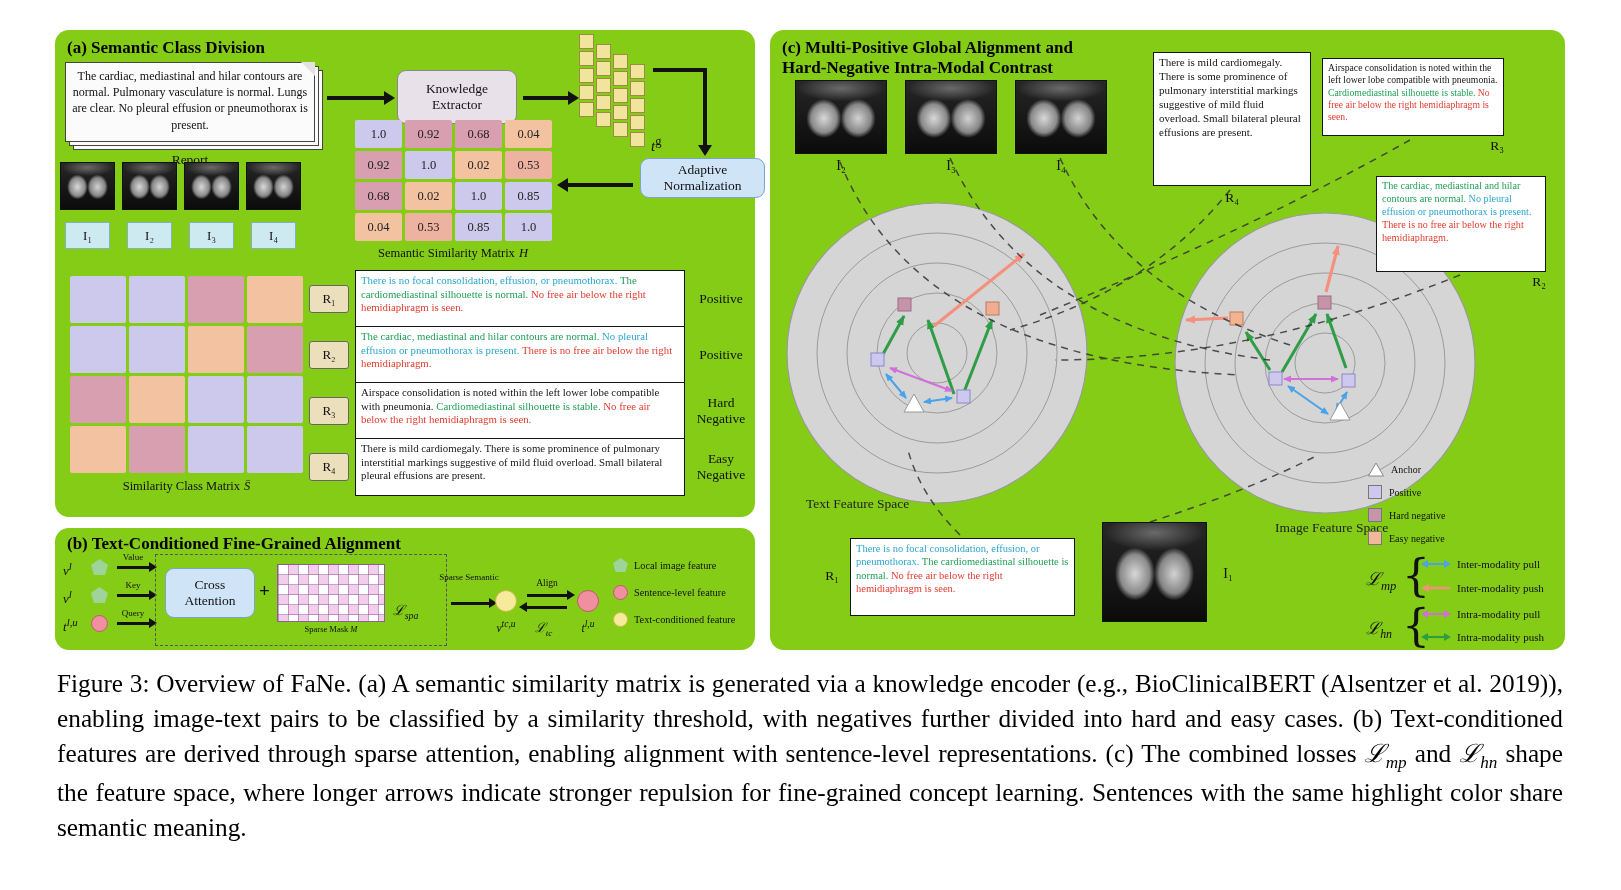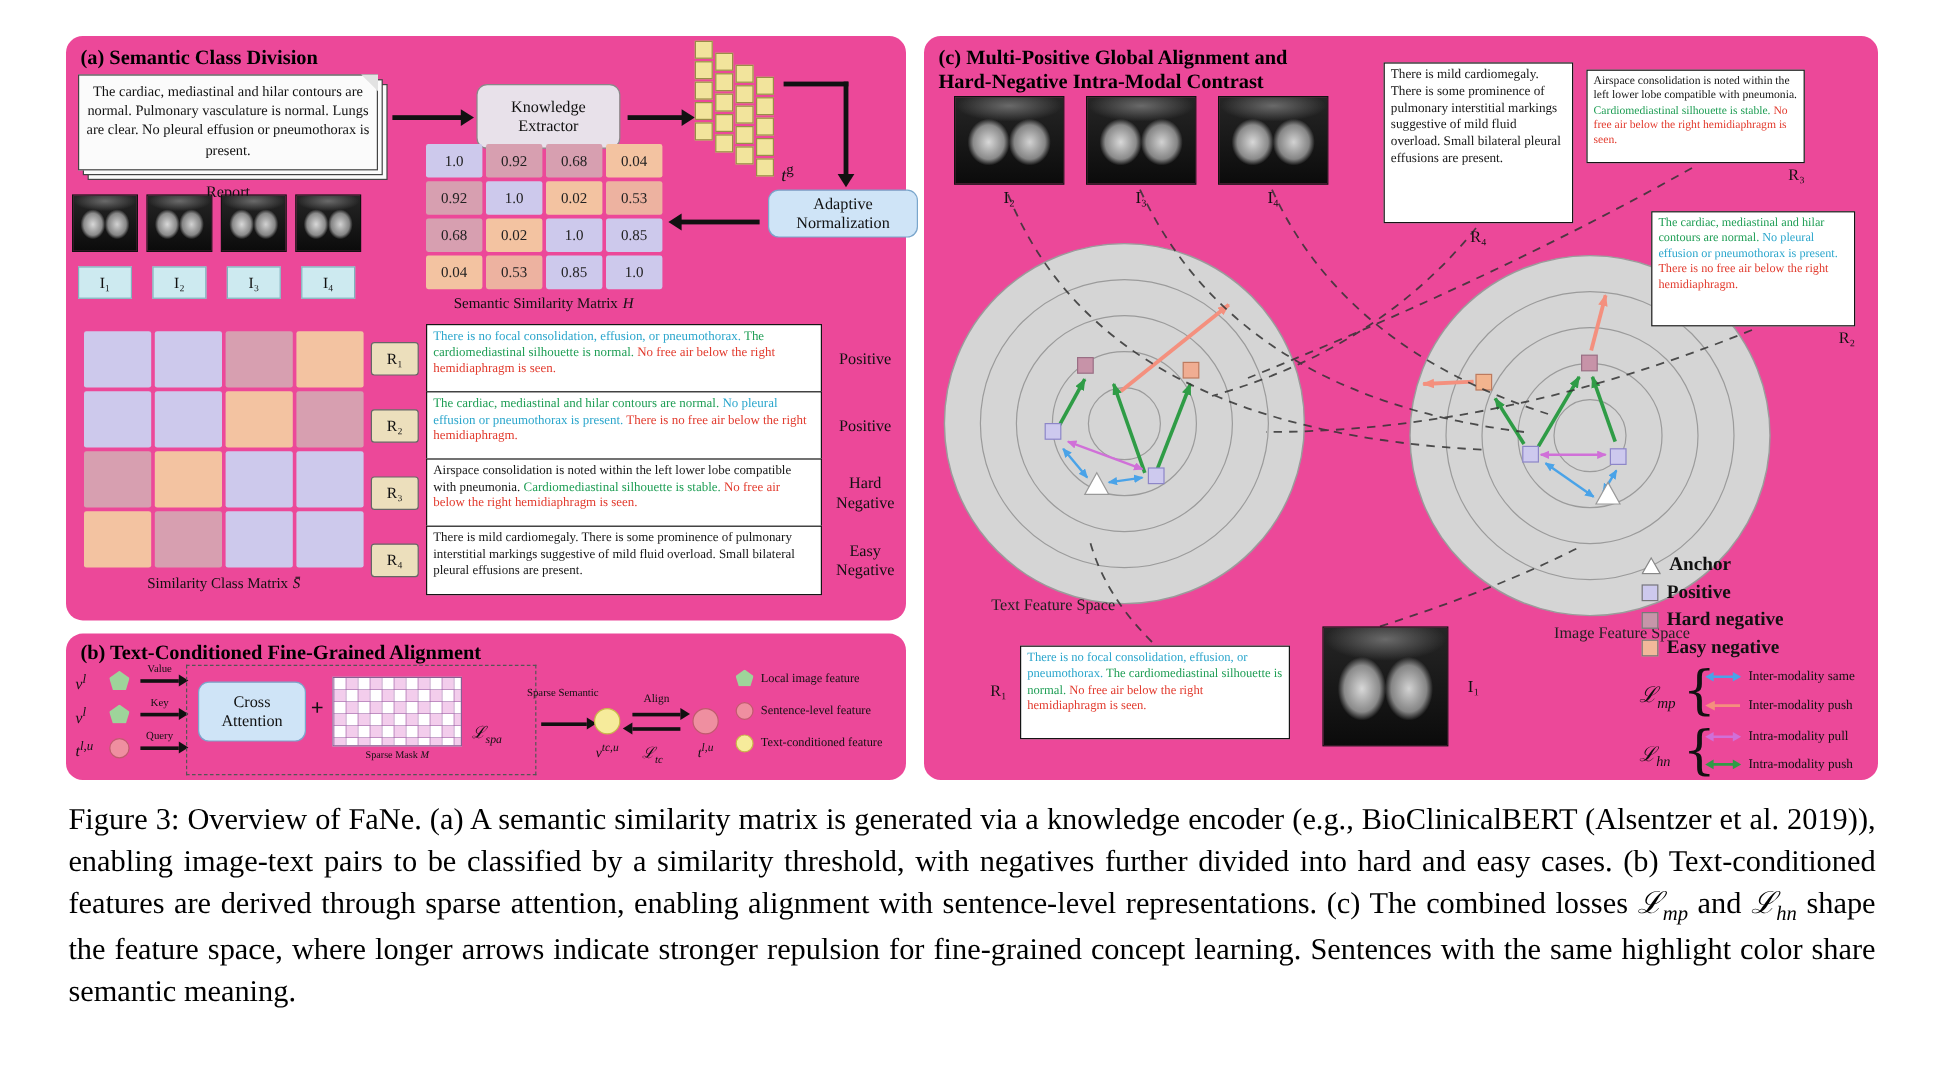--- a/index.html
+++ b/index.html
@@ -1,18 +1,18 @@
 <!DOCTYPE html>
 <html><head>
 <meta charset="utf-8">
 <style>
   html,body{margin:0;padding:0;background:#fff;}
   .canvas{position:relative;width:1621px;height:890px;background:#fff;font-family:"Liberation Serif",serif;color:#111;overflow:hidden;}
   .abs{position:absolute;}
-  .panel{position:absolute;background:#ec4899;border-radius:14px;}
+  .panel{position:absolute;background:#84cc16;border-radius:14px;}
   .ttl{position:absolute;font-weight:bold;font-size:17px;color:#000;white-space:nowrap;}
   
   .arr{position:absolute;background:#111;height:4px;}
   .arr.r::after{content:"";position:absolute;right:-10px;top:50%;transform:translateY(-50%);border-left:11px solid #111;border-top:7px solid transparent;border-bottom:7px solid transparent;}
   .arr.l::before{content:"";position:absolute;left:-10px;top:50%;transform:translateY(-50%);border-right:11px solid #111;border-top:7px solid transparent;border-bottom:7px solid transparent;}
   .arr.thin{height:2.5px;}
   .arr.thin.r::after{right:-8px;border-left-width:8px;border-top-width:5px;border-bottom-width:5px;}
   .arr.thin.l::before{left:-8px;border-right-width:8px;border-top-width:5px;border-bottom-width:5px;}
   .vseg{position:absolute;background:#111;width:4px;}
   .vseg.d::after{content:"";position:absolute;bottom:-10px;left:50%;transform:translateX(-50%);border-top:11px solid #111;border-left:7px solid transparent;border-right:7px solid transparent;}
@@ -66,30 +66,30 @@
      repeating-linear-gradient(0deg, rgba(150,90,160,.55) 0 1px, transparent 1px 10px),
      repeating-linear-gradient(90deg, rgba(150,90,160,.55) 0 1px, transparent 1px 10px),
      conic-gradient(#f3cdec 25%, #ffffff 0 50%, #f3cdec 0 75%, #ffffff 0);
      background-size:10px 10px,10px 10px,20px 20px;}
   .legend-row{position:absolute;display:flex;align-items:center;gap:6px;}
   .legend-row .txt{font-size:10.3px;white-space:nowrap;}
   .mathcal{font-style:italic;}
   .mathcal sub{font-style:italic;font-size:70%;}
   
   .clegend-row{position:absolute;display:flex;align-items:center;gap:7px;}
-  .clegend-row .txt{font-size:16px;font-weight:bold;white-space:nowrap;}
+  .clegend-row .txt{font-size:10px;font-weight:normal;white-space:nowrap;}
   .sq{width:14px;height:14px;border:1px solid #777;box-sizing:border-box;}
   .sq.lav{background:#cdc9ee;}
   .sq.mauve{background:#c795a9;}
   .sq.orange{background:#f2b89a;}
   .lossrow{position:absolute;display:flex;align-items:center;gap:5px;}
   .lossrow .txt{font-size:11px;white-space:nowrap;}
   .brace{position:absolute;font-size:44px;font-weight:400;color:#111;line-height:48px;font-family:"DejaVu Serif",serif;}
   .brace::before{content:"{";}
-  .fslabel{position:absolute;font-size:13.5px;color:#222;white-space:nowrap;margin-left:20px;}
+  .fslabel{position:absolute;font-size:13.5px;color:#222;white-space:nowrap;}
   .caption{position:absolute;left:57px;top:666px;width:1506px;font-size:25.3px;line-height:1.39;color:#000;text-align:justify;}
   .caption sub{font-size:68%;}
 </style>
 </head>
 <body>
 
 <div class="canvas">
 
   <section class="panel" style="left:55px;top:30px;width:700px;height:487px;">
     <div class="ttl" style="left:12px;top:8px;">(a) Semantic Class Division</div>
@@ -412,21 +412,21 @@
     </div>
 
     <div class="abs mathcal" style="left:596px;top:536px;font-size:18px;"><span>ℒ</span><sub>mp</sub></div>
     <div class="brace" style="left:632px;top:522px;"></div>
     <div class="lossrow" style="left:650px;top:528px;">
       <svg width="32" height="12">
           <path d="M1,6 L8,2 L8,10 Z" fill="#4aa3e8"></path>
           <line x1="7" y1="6" x2="25" y2="6" stroke="#4aa3e8" stroke-width="2"></line>
           <path d="M31,6 L24,2 L24,10 Z" fill="#4aa3e8"></path>
         </svg>
-      <span class="txt">Inter-modality same</span>
+      <span class="txt">Inter-modality pull</span>
     </div>
     <div class="lossrow" style="left:650px;top:552px;">
       <svg width="32" height="12">
           <path d="M1,6 L9,2 L9,10 Z" fill="#f4907e"></path>
           <line x1="8" y1="6" x2="30" y2="6" stroke="#f4907e" stroke-width="2.4"></line>
         </svg>
       <span class="txt">Inter-modality push</span>
     </div>
 
     <div class="abs mathcal" style="left:596px;top:586px;font-size:17px;"><span>ℒ</span><sub>hn</sub></div>

